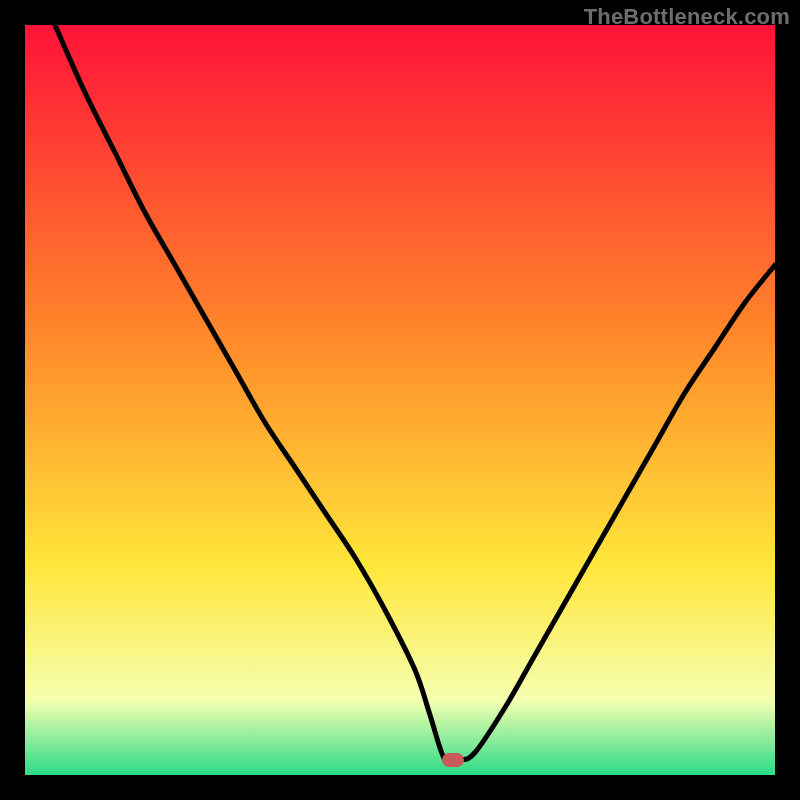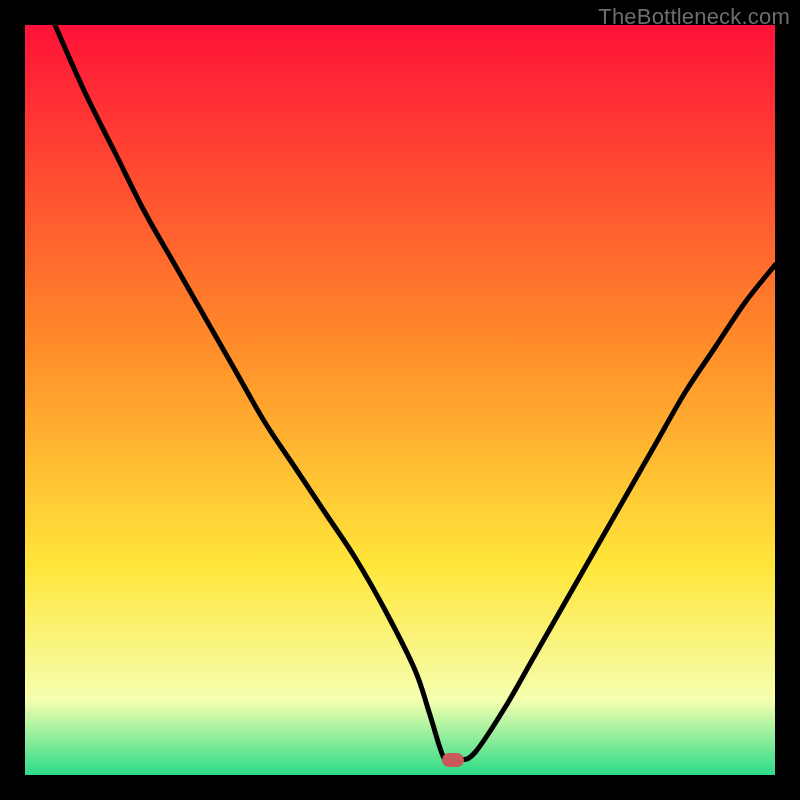--- a/index.html
+++ b/index.html
@@ -29,21 +29,21 @@
     top: 0;
     width: 100%;
     height: 100%;
   }
   .watermark {
     position: absolute;
     top: 4px;
     right: 10px;
     color: #6d6d6d;
     font-size: 22px;
-    font-weight: 400;
+    font-weight: 700;
     letter-spacing: 0.2px;
     text-align: right;
   }
   svg {
     position: absolute;
     left: 0;
     top: 0;
   }
   .marker {
     position: absolute;

